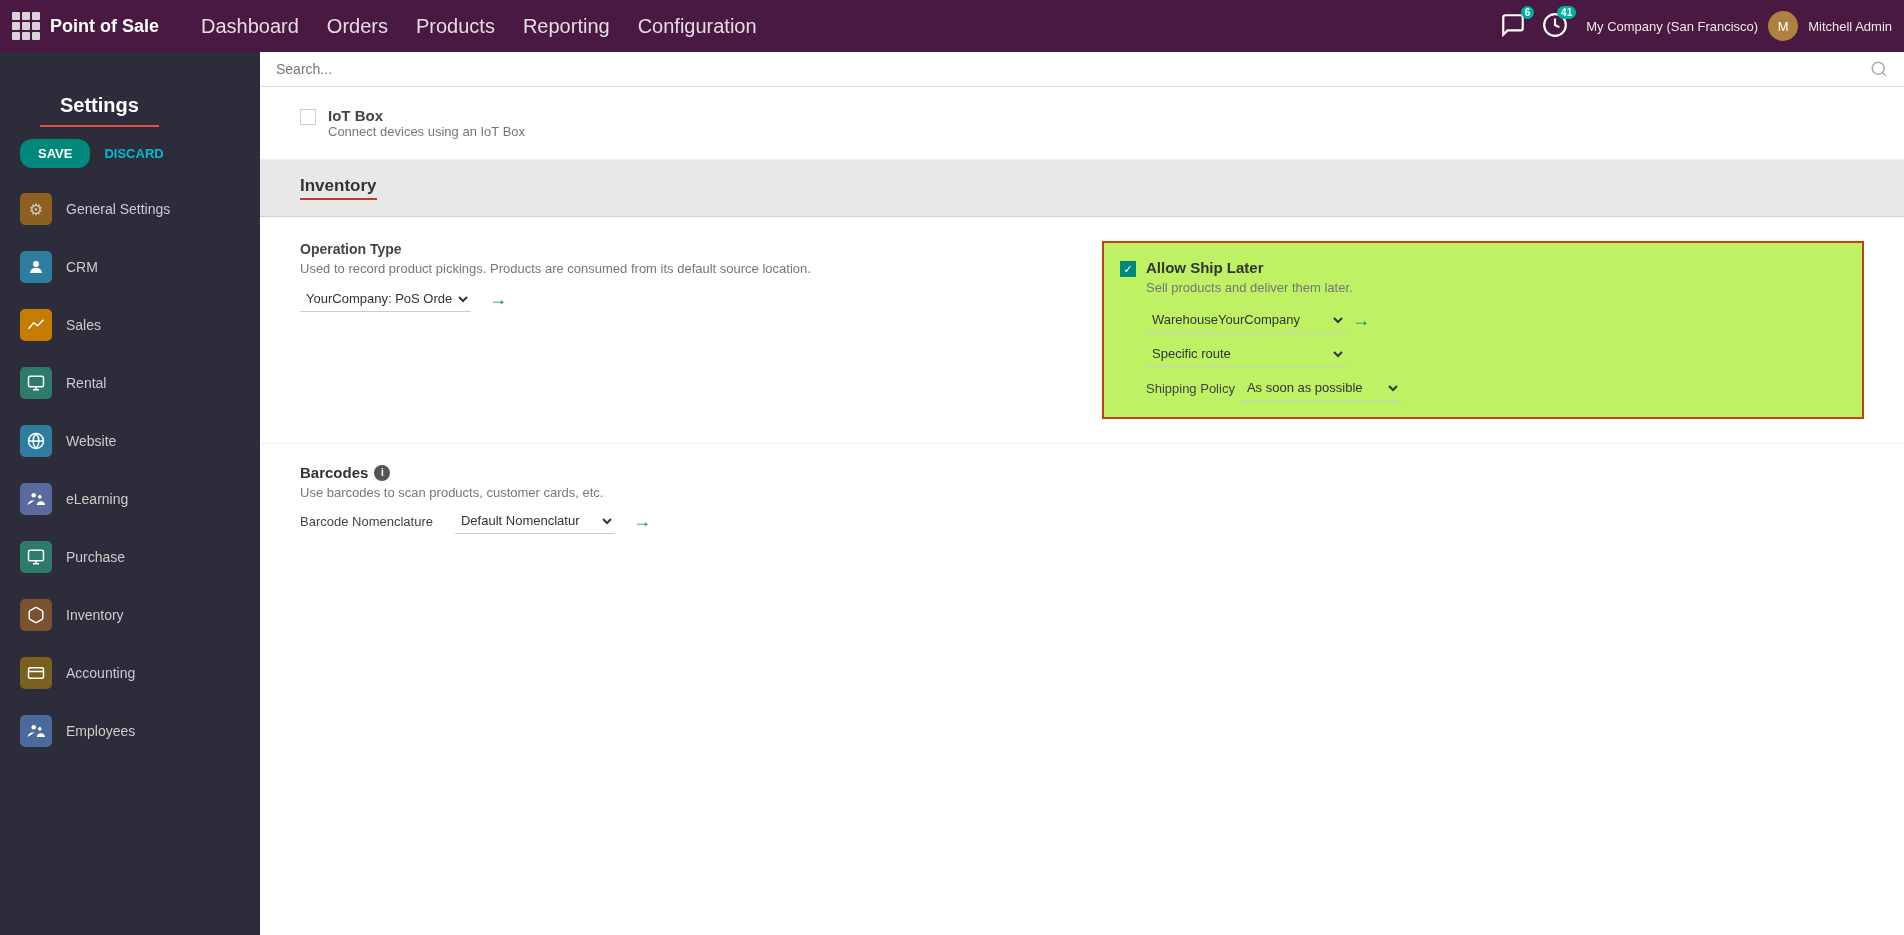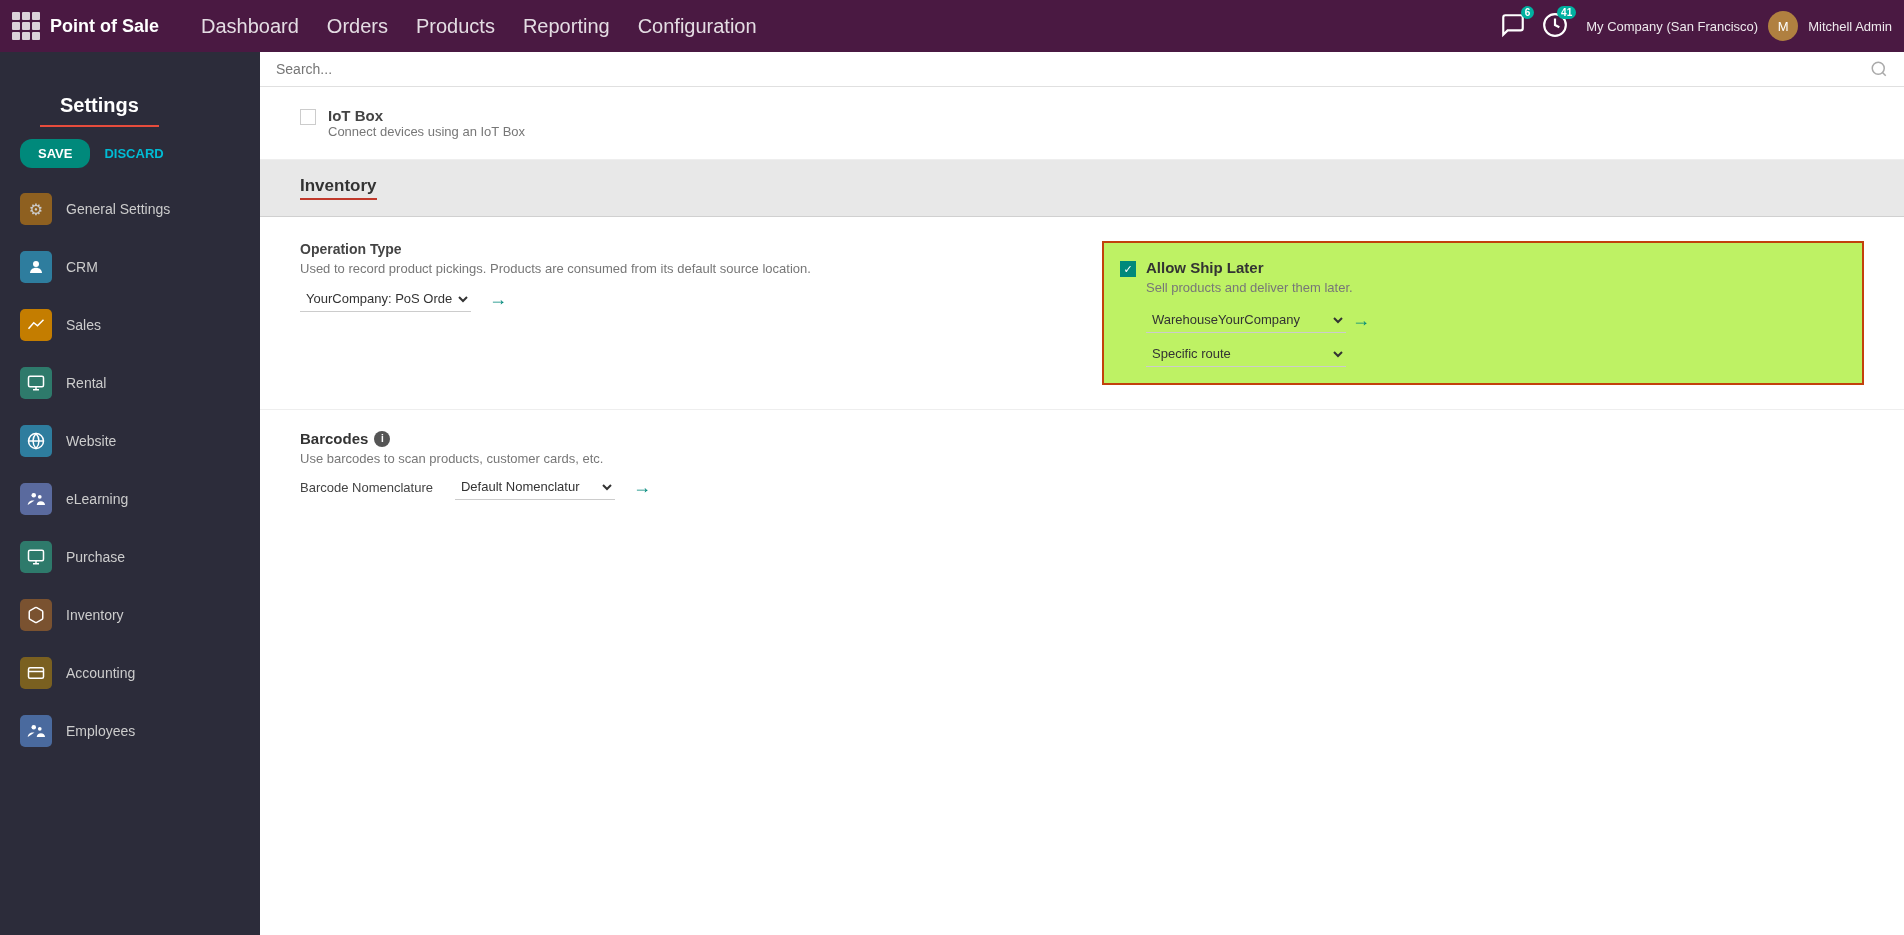--- a/index.html
+++ b/index.html
@@ -353,20 +353,28 @@
                 </div>
 
                 <div class="sub-field">
                   <div class="sub-field-row">
                     <select class="select-field" style="min-width:200px;">
                       <option>Specific route</option>
                     </select>
                   </div>
                 </div>
 
+                <div class="sub-field">
+                  <div class="sub-field-row">
+                    <span style="font-size:13px;color:#444;">Shipping Policy</span>
+                    <select class="select-field">
+                      <option>As soon as possible</option>
+                    </select>
+                  </div>
+                </div>
               </div>
             </div>
           </div>
         </div>
       </div>
     </div>
 
     <div class="barcode-section">
       <div class="barcode-title">
         <span>Barcodes</span>

